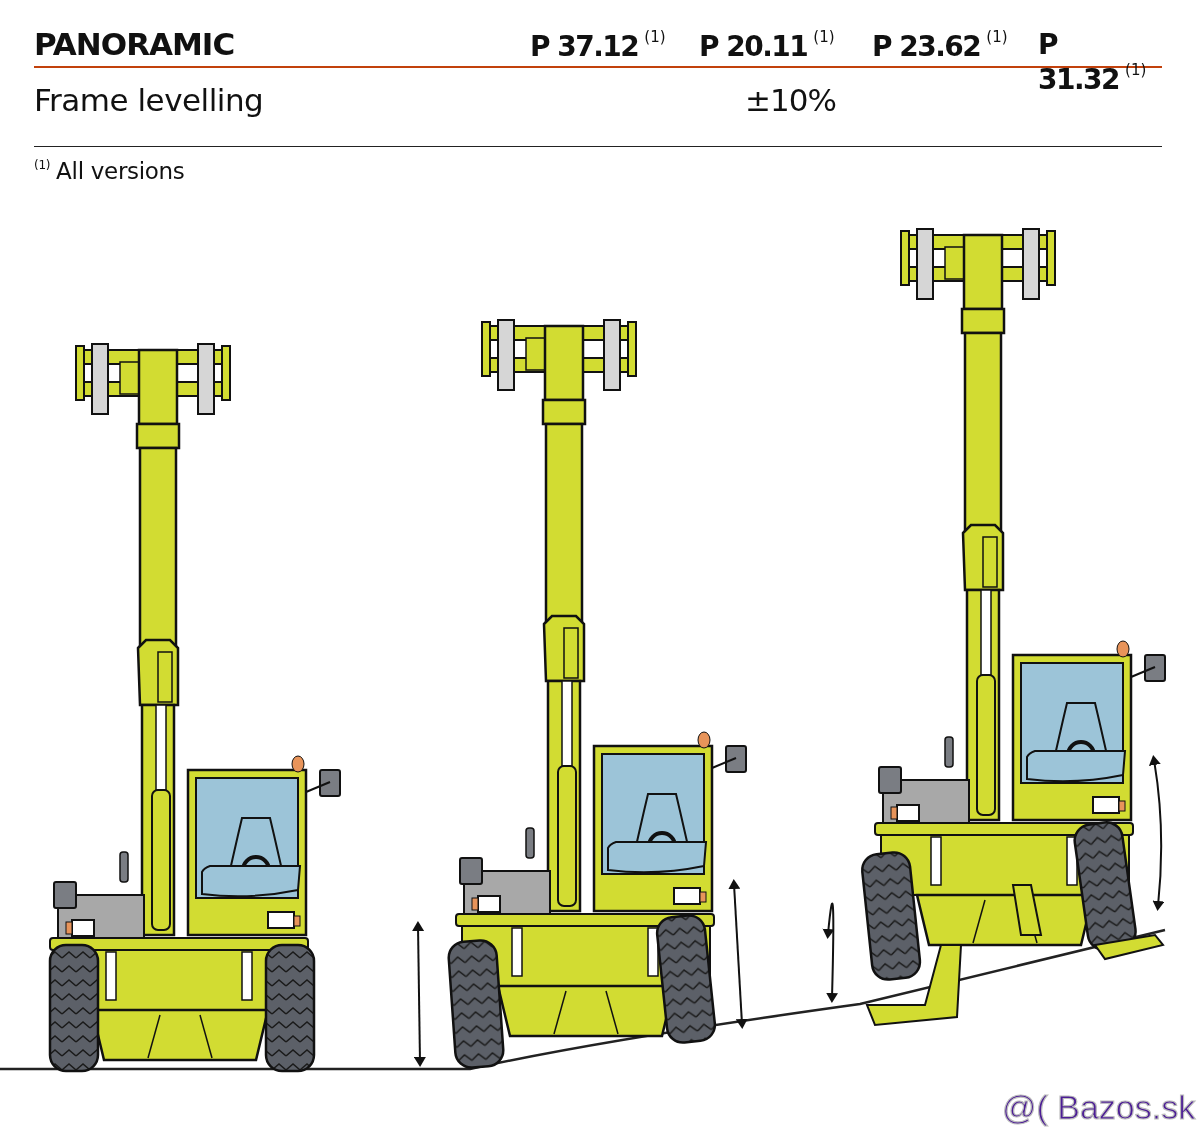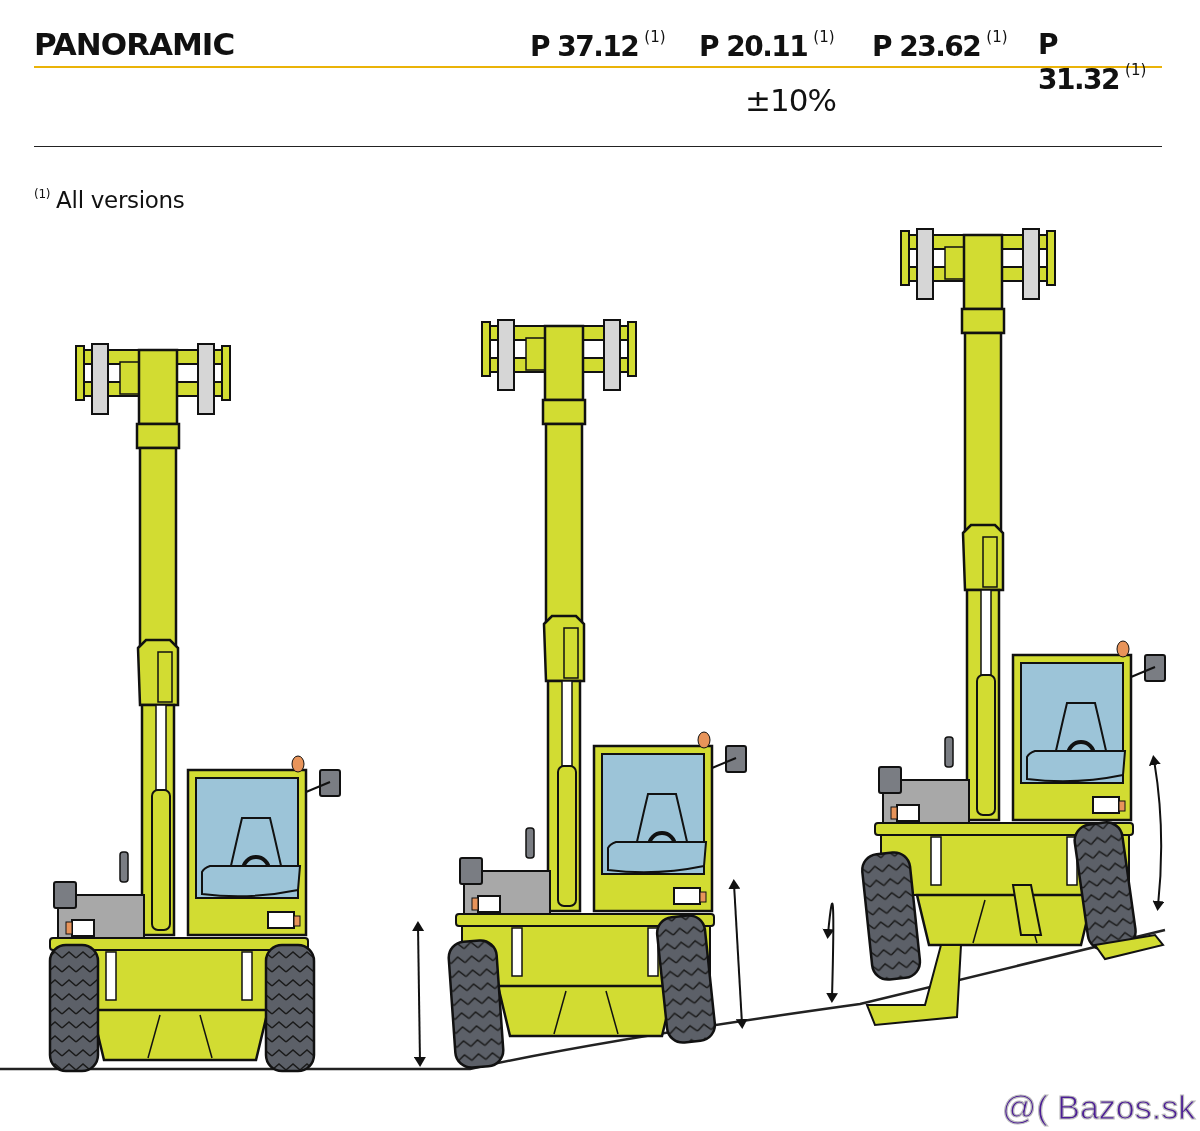--- a/index.html
+++ b/index.html
@@ -1,44 +1,45 @@
 <!DOCTYPE html>
 <html><head>
 <meta charset="utf-8">
 <style>
   html, body { margin: 0; padding: 0; background: #ffffff; }
   body { width: 1200px; height: 1131px; position: relative; overflow: hidden;
          font-family: "DejaVu Sans", "Liberation Sans", sans-serif; color: #111; }
   .spec-table { position: absolute; left: 34px; top: 22px; width: 1128px; }
-  .row-head { position: relative; height: 44px; border-bottom: 2px solid #eab308; }
+  .row-head { position: relative; height: 44px; border-bottom: 2px solid #c2410c; }
   .brand { position: absolute; left: 0; top: 4px; font-weight: 700; font-size: 31px;
            letter-spacing: -1px; color: #111; }
   .model { position: absolute; top: 6px; font-weight: 700; font-size: 28px; letter-spacing: -1.5px; color: #111; margin-left: 20px; }
   .model sup { font-weight: 400; font-size: 15px; letter-spacing: 0; margin-left: 6px; vertical-align: 14px; }
   .row-spec { position: relative; height: 78px; border-bottom: 1.5px solid #222; }
   .spec-label { position: absolute; left: 0; top: 14px; font-size: 31px; letter-spacing: -0.5px; }
   .spec-value { position: absolute; left: 711px; top: 14px; font-size: 31px; letter-spacing: -1px; }
-  .footnote { position: absolute; left: 34px; top: 158px; font-size: 23px; letter-spacing: -0.3px; margin-top: 29px; }
+  .footnote { position: absolute; left: 34px; top: 158px; font-size: 23px; letter-spacing: -0.3px; }
   .footnote sup { font-size: 12px; vertical-align: 10px; margin-right: 6px; }
   .illustration { position: absolute; left: 0; top: 0; width: 1200px; height: 1131px; }
   .watermark { position: absolute; left: 1002px; top: 1088px; font-size: 34px; font-family: "Liberation Sans", sans-serif;
                color: #4c1d95; -webkit-text-stroke: 1.2px #bdbdbd; letter-spacing: 0; }
 </style>
 </head>
 <body>
 
 <div class="spec-table">
   <div class="row-head">
     <div class="brand">PANORAMIC</div>
     <div class="model" style="left:476px"><span>P 37.12</span><sup>(1)</sup></div>
     <div class="model" style="left:645px"><span>P 20.11</span><sup>(1)</sup></div>
     <div class="model" style="left:818px"><span>P 23.62</span><sup>(1)</sup></div>
     <div class="model" style="left:984px"><span>P 31.32</span><sup>(1)</sup></div>
   </div>
   <div class="row-spec">
+    <div class="spec-label">Frame levelling</div>
     <div class="spec-value">±10%</div>
   </div>
 </div>
 
 <div class="footnote"><sup>(1)</sup><span>All versions</span></div>
 
 <svg class="illustration" viewBox="0 0 1200 1131" xmlns="http://www.w3.org/2000/svg">
   <defs>
     <pattern id="tread" width="14" height="14" patternUnits="userSpaceOnUse">
       <rect width="14" height="14" fill="#5c6068"></rect>

